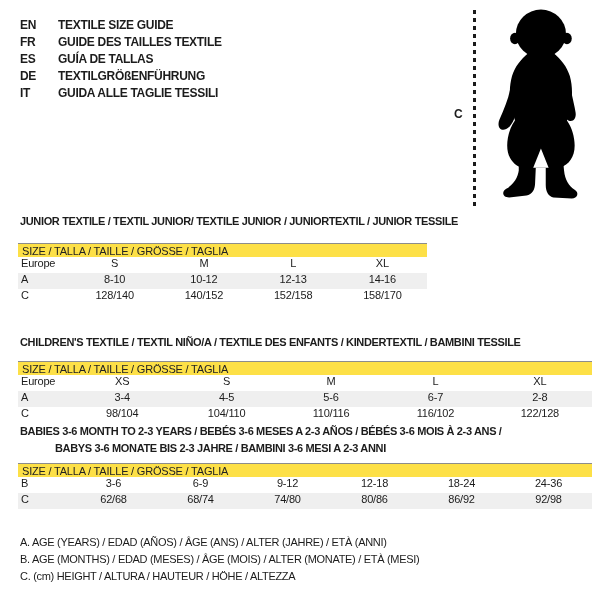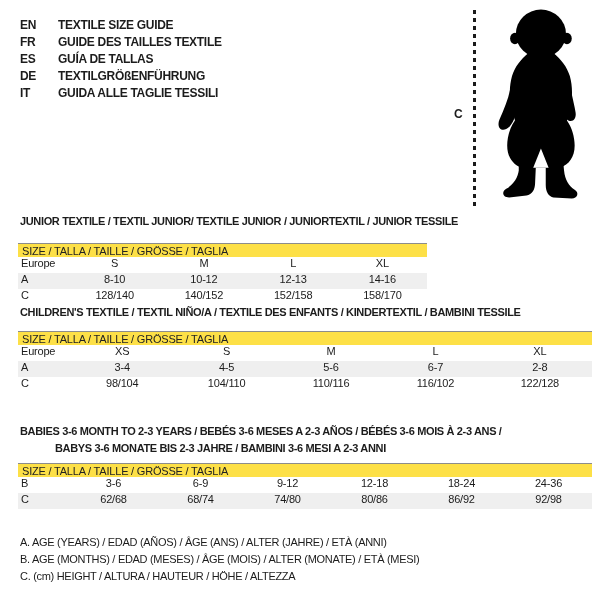--- a/index.html
+++ b/index.html
@@ -12,21 +12,21 @@
   .lang-row { display:flex; height:17px; align-items:flex-end; font-weight:bold; font-size:12px; letter-spacing:-0.3px; white-space:nowrap; }
   .lang-code { width:38px; flex:0 0 38px; }
   
   .dash-line { position:absolute; left:473px; top:10px; width:3px; height:196px;
     background:repeating-linear-gradient(to bottom,#1a1a1a 0 4px,transparent 4px 8px); }
   .c-label { position:absolute; left:454px; top:107px; font-weight:bold; font-size:12px; }
   .toddler { position:absolute; left:486px; top:5px; width:106px; height:201px; }
   
   .tblock { position:absolute; }
   .t1 { left:18px; top:215px; width:409px; height:92px; }
-  .t2 { left:18px; top:306px; width:574px; height:88px; }
+  .t2 { left:18px; top:336px; width:574px; height:88px; }
   .t3 { left:18px; top:425px; width:574px; height:86px; }
   .ttitle { position:absolute; left:2px; top:0; font-weight:bold; font-size:11px; letter-spacing:-0.35px; white-space:nowrap; }
   .ttitle.line2 { top:17px;margin-left:35px; }
   .sizebar { position:absolute; left:0; right:0; height:13px; background:#fde047; border-top:1px solid #8c8c8c;
     font-size:11px; color:#222; padding-left:4px; display:flex; align-items:center; letter-spacing:-0.2px; }
   .t1 .sizebar { top:28px; } .t2 .sizebar { top:25px; } .t3 .sizebar { top:38px; }
   .trow { position:absolute; left:0; right:0; height:16px; display:flex; align-items:flex-start; font-size:11px; letter-spacing:-0.2px; }
   .trow.shaded { background:#efefef; }
   .trow .lbl { width:52px; flex:0 0 52px; padding-left:3px; box-sizing:border-box; }
   .trow .cell { flex:1; text-align:center; }

